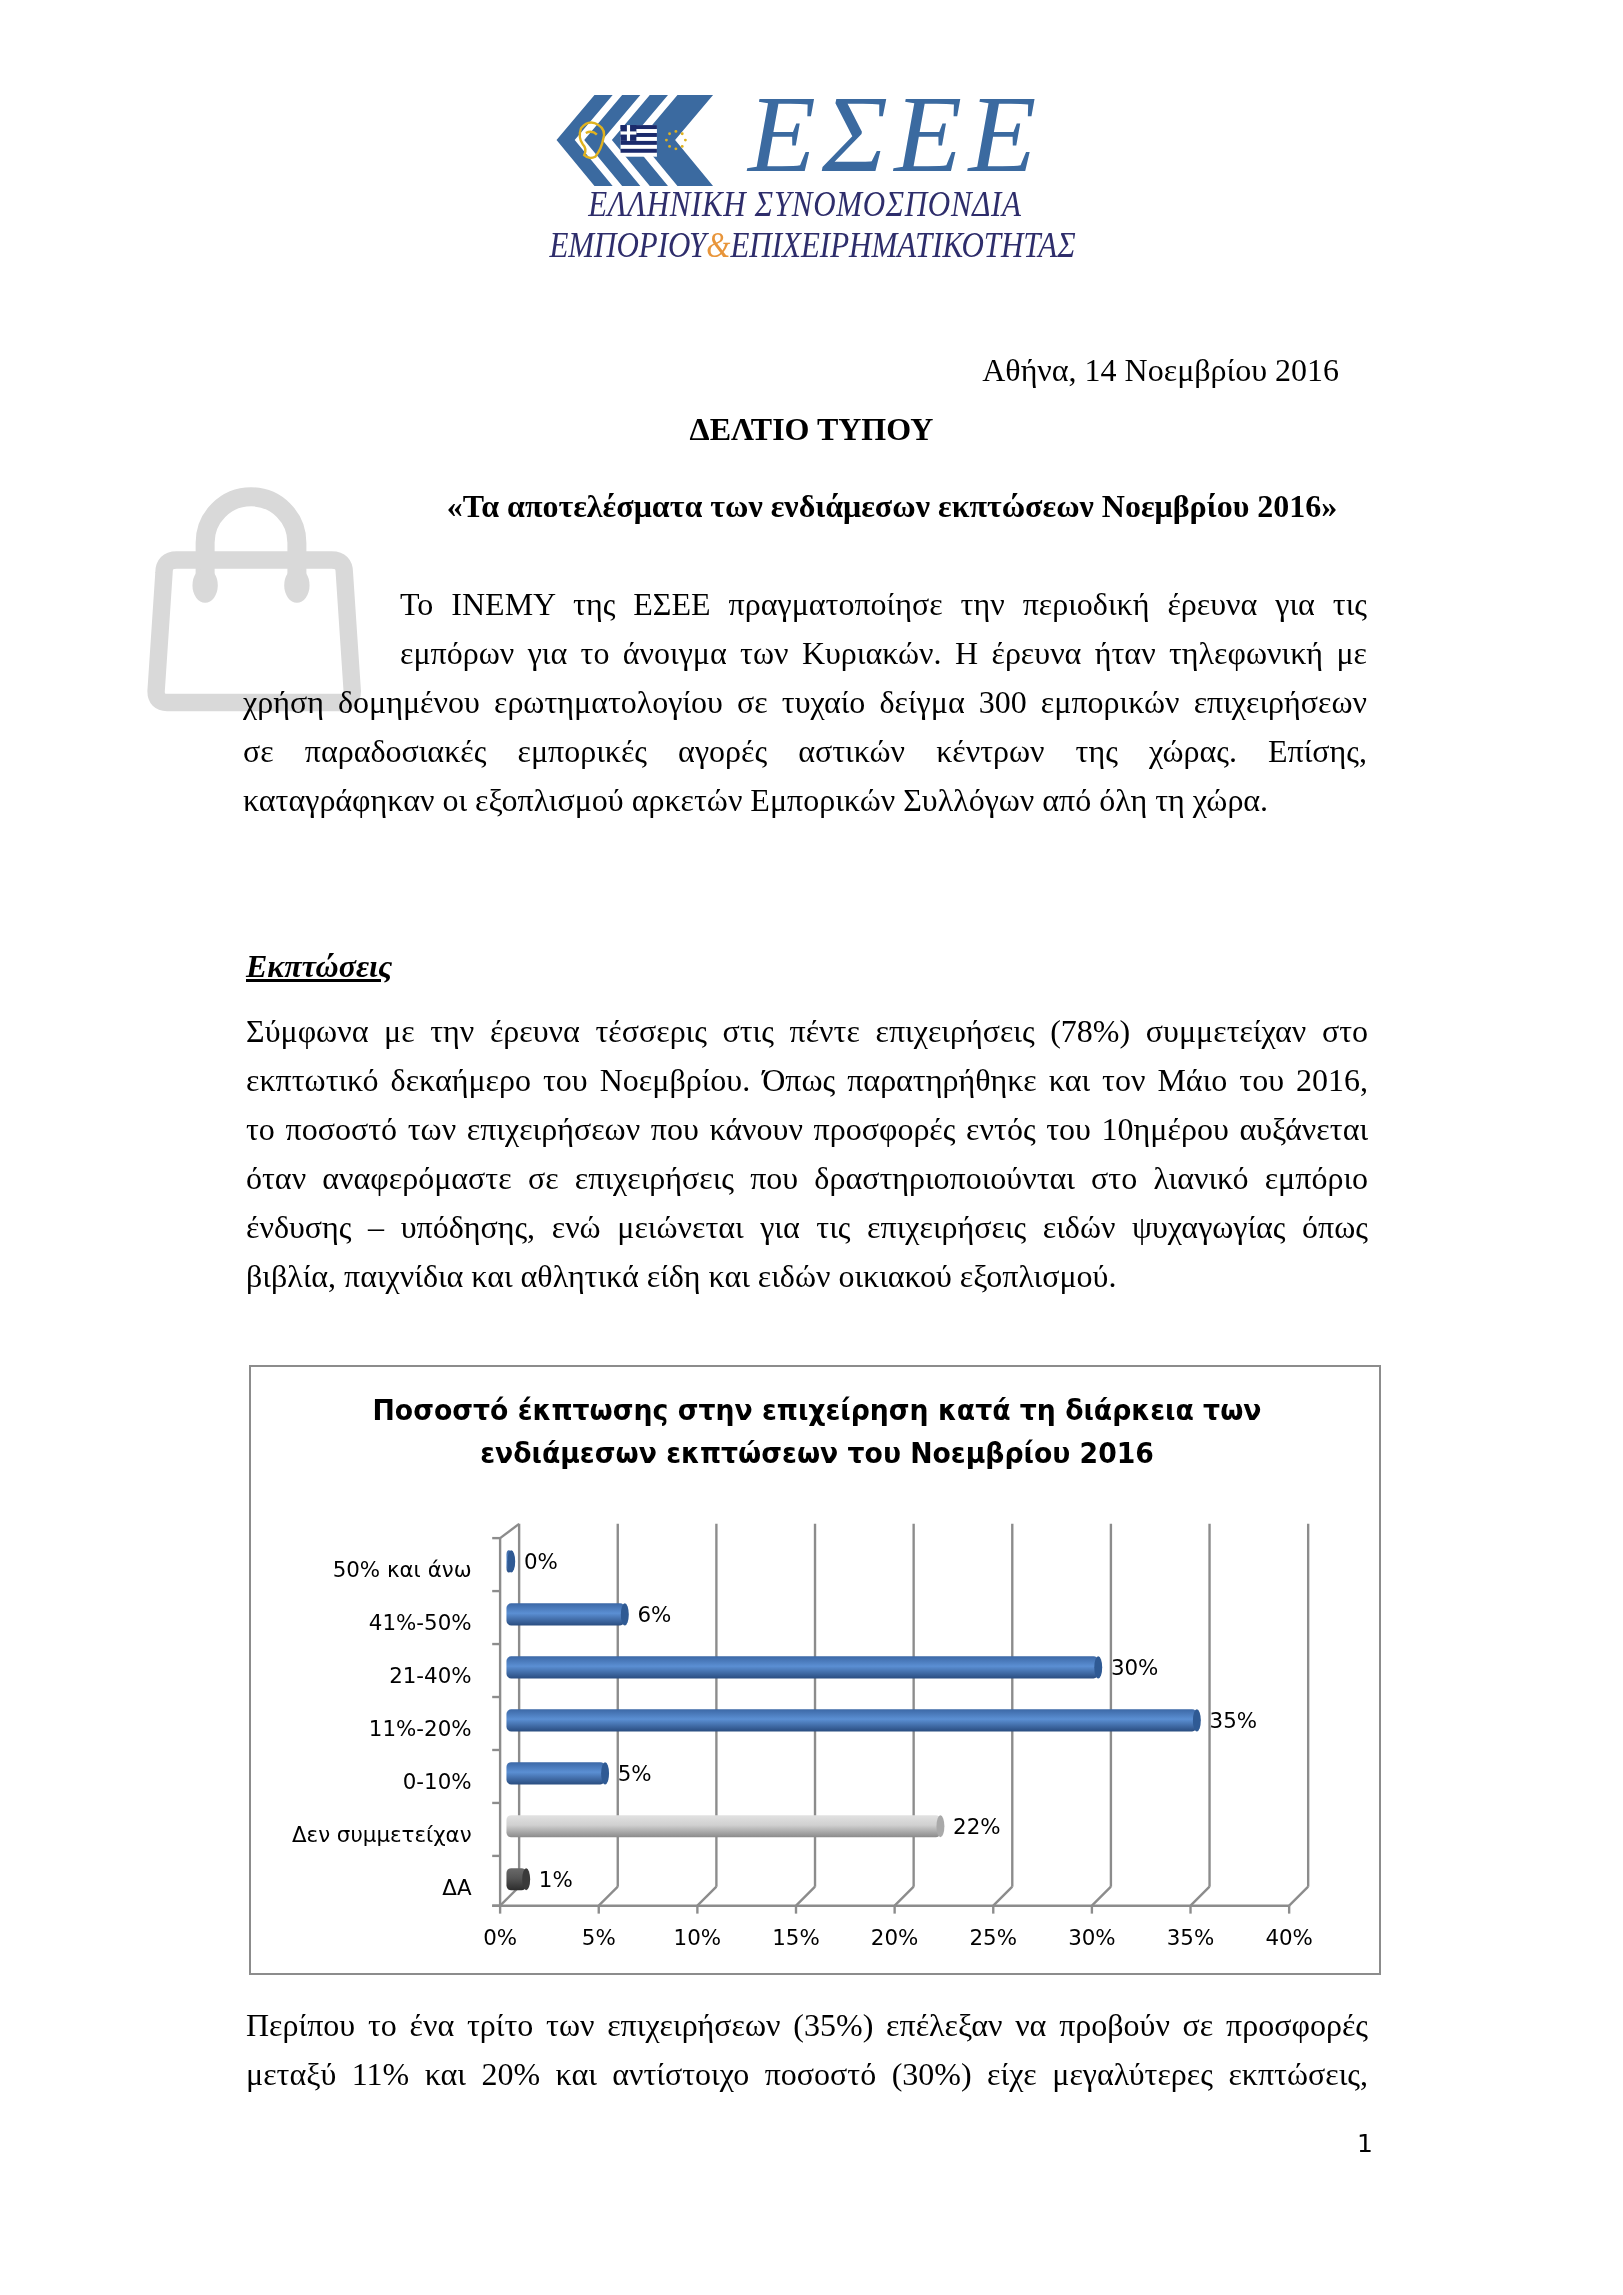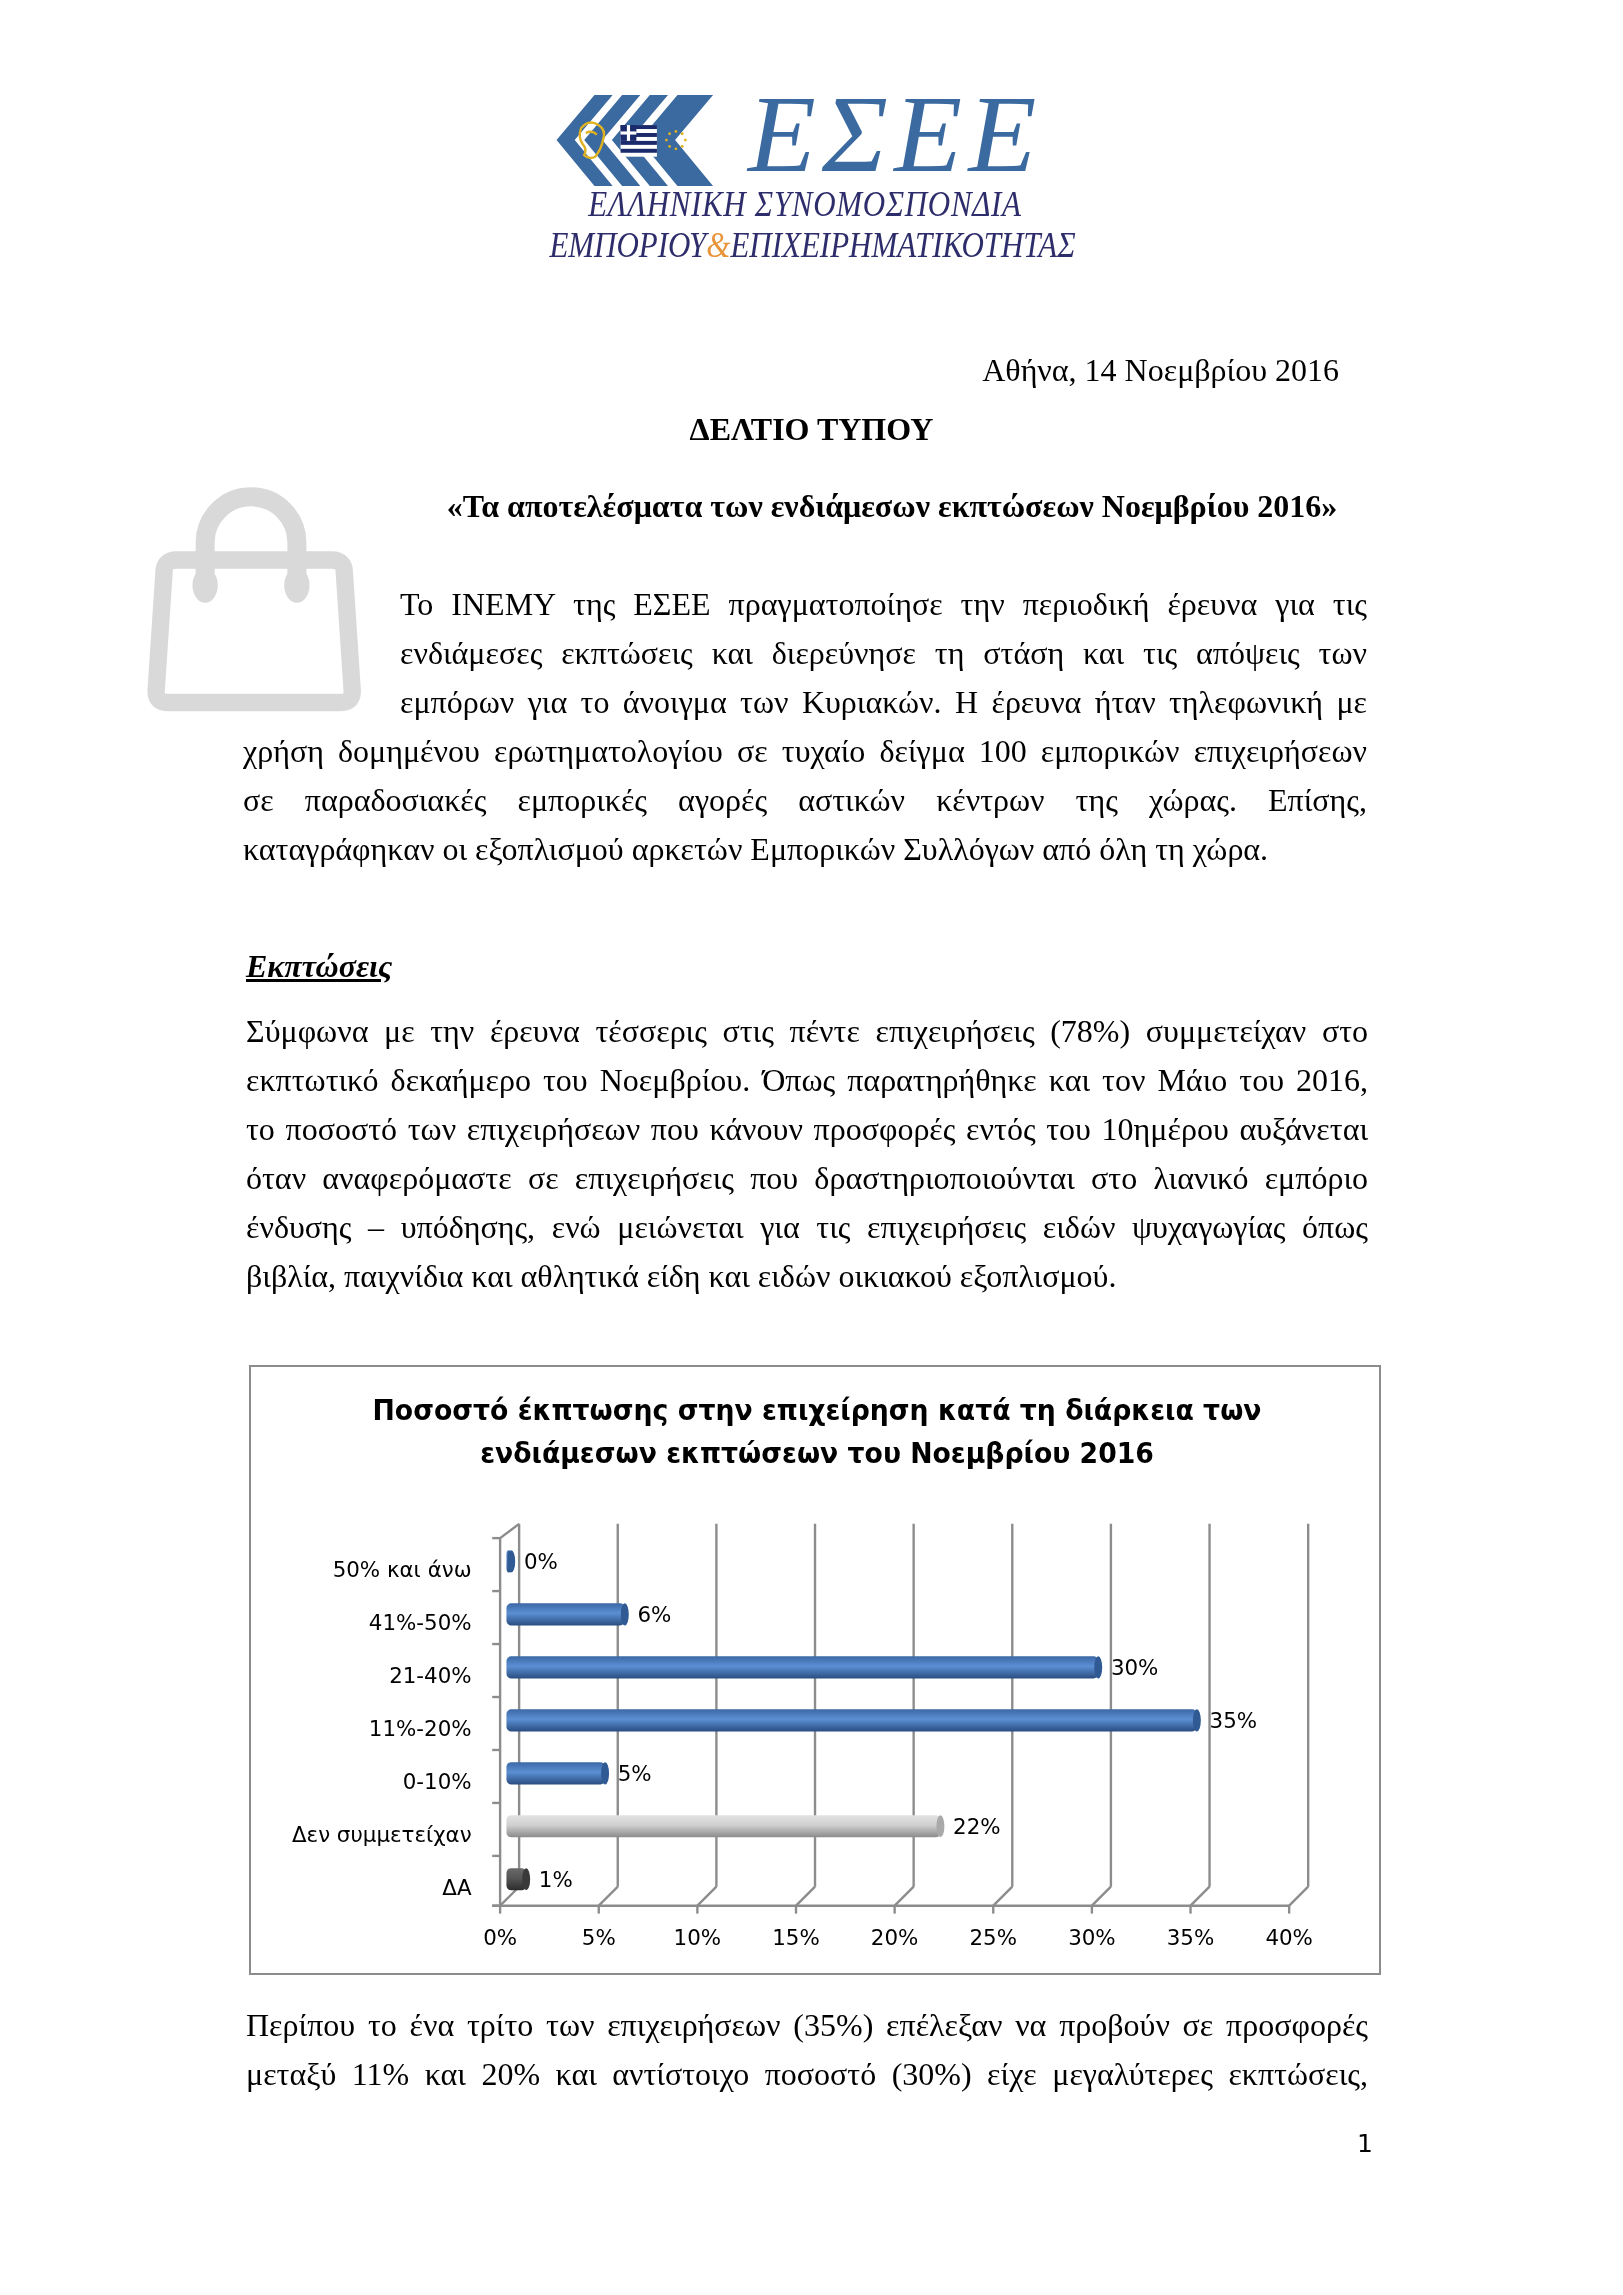--- a/index.html
+++ b/index.html
@@ -94,23 +94,22 @@
   <g fill="none" stroke="#d9d9d9" stroke-width="24">
     <path d="M76,120 V70 A58,58 0 0 1 192,70 V120"></path>
     <path d="M24,108 Q24,92 40,92 H236 Q252,92 252,108 L262,258 Q262,272 248,272 H28 Q14,272 14,258 Z" stroke-width="22"></path>
   </g>
   <ellipse cx="76" cy="124" rx="16" ry="22" fill="#d9d9d9"></ellipse>
   <ellipse cx="192" cy="124" rx="16" ry="22" fill="#d9d9d9"></ellipse>
 </svg>
 
 <div id="para-intro" class="para serif">
   <span class="line indent">Το ΙΝΕΜΥ της ΕΣΕΕ πραγματοποίησε την περιοδική έρευνα για τις</span>
-  <span class="line indent">ενδιάμεσες εκπτώσεις και διερεύνησε τη στάση και τις απόψεις των</span>
   <span class="line indent">εμπόρων για το άνοιγμα των Κυριακών. Η έρευνα ήταν τηλεφωνική με</span>
-  <span class="line">χρήση δομημένου ερωτηματολογίου σε τυχαίο δείγμα 100 εμπορικών επιχειρήσεων</span>
+  <span class="line">χρήση δομημένου ερωτηματολογίου σε τυχαίο δείγμα 300 εμπορικών επιχειρήσεων</span>
   <span class="line">σε παραδοσιακές εμπορικές αγορές αστικών κέντρων της χώρας. Επίσης,</span>
   <span class="line last">καταγράφηκαν οι εξοπλισμού αρκετών Εμπορικών Συλλόγων από όλη τη χώρα.</span>
 </div>
 
 <div id="section-heading" class="serif">Εκπτώσεις</div>
 <div id="para-discounts" class="para serif">
   <span class="line">Σύμφωνα με την έρευνα τέσσερις στις πέντε επιχειρήσεις (78%) συμμετείχαν στο</span>
   <span class="line">εκπτωτικό δεκαήμερο του Νοεμβρίου. Όπως παρατηρήθηκε και τον Μάιο του 2016,</span>
   <span class="line">το ποσοστό των επιχειρήσεων που κάνουν προσφορές εντός του 10ημέρου αυξάνεται</span>
   <span class="line">όταν αναφερόμαστε σε επιχειρήσεις που δραστηριοποιούνται στο λιανικό εμπόριο</span>

